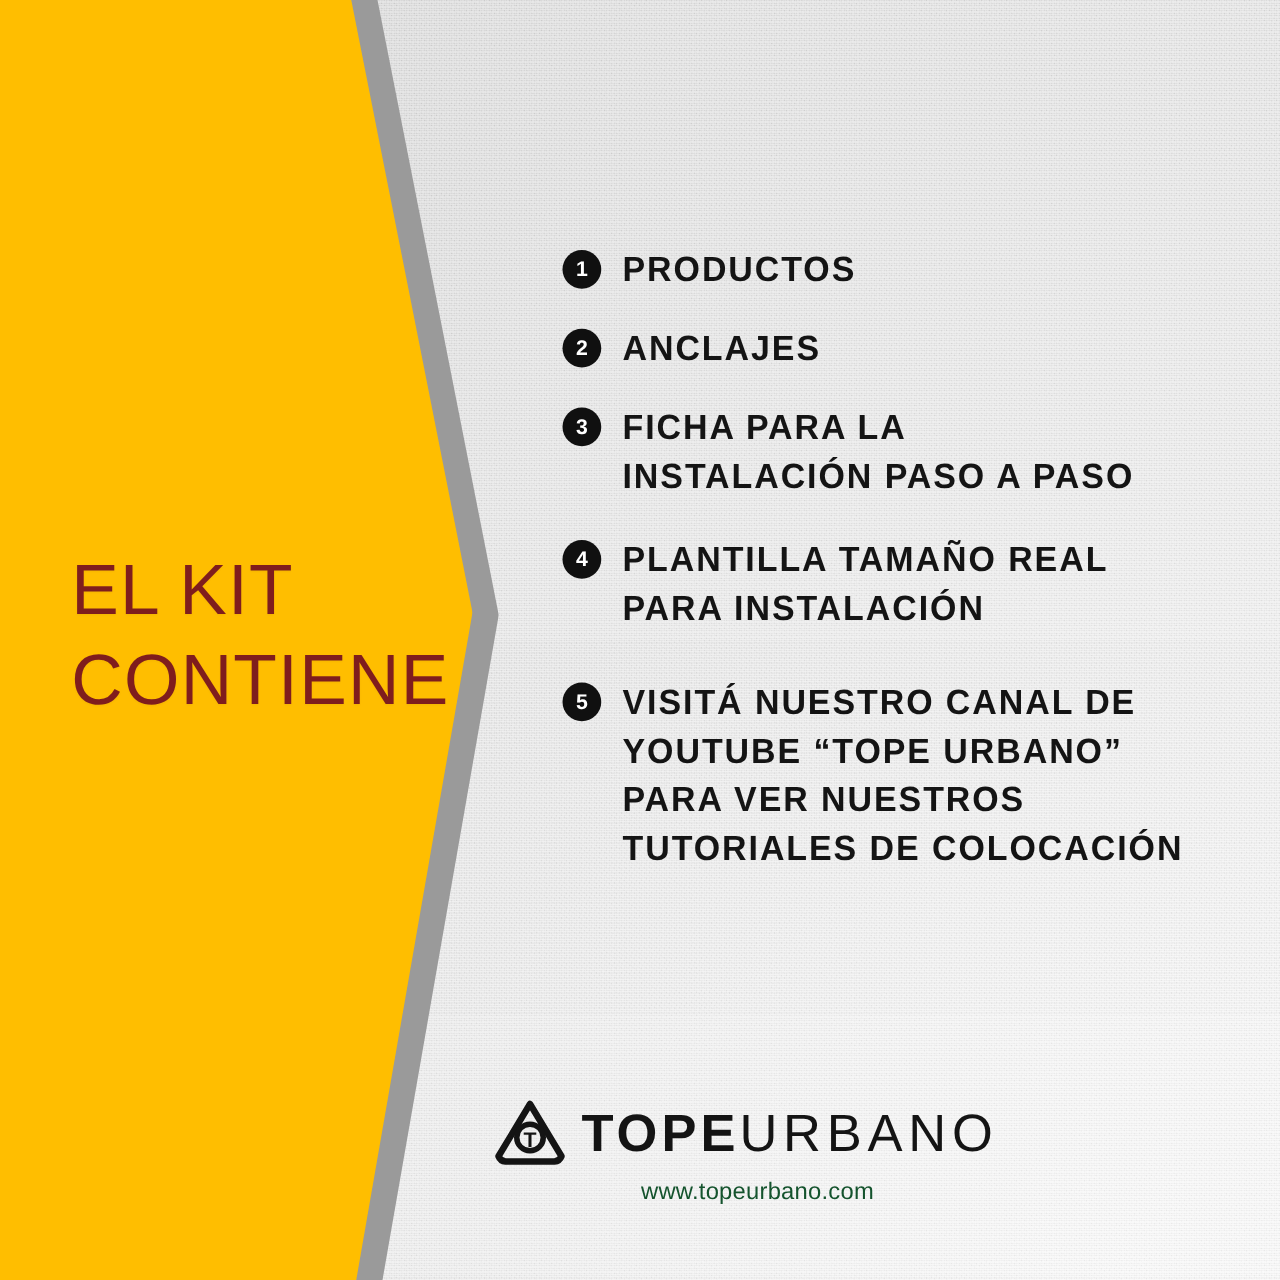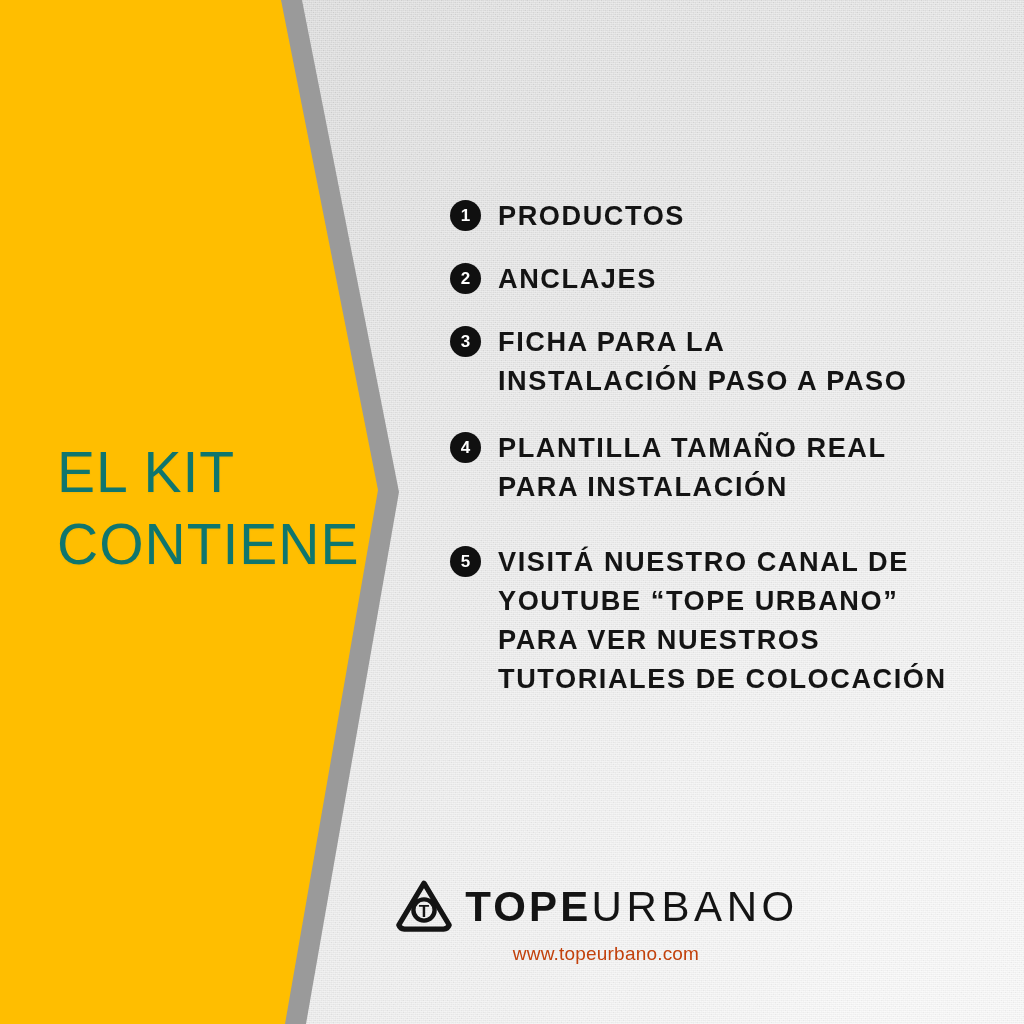--- a/index.html
+++ b/index.html
@@ -48,21 +48,21 @@
     position:absolute; left:0; top:0; width:420px; height:1024px;
     background:#ffbe00;
     clip-path:polygon(0 0, 281px 0, 378px 490px, 285px 1024px, 0 1024px);
   }
 
   .kit-title{
     position:absolute;
     left:57px;
     top:436px;
     width:300px;
-    color:#0f766e;
+    color:#7f1d1d;
     font-family:"Liberation Sans","DejaVu Sans",sans-serif;
     font-weight:300;
     font-size:57px;
     line-height:72px;
     letter-spacing:1px;
     white-space:pre-line;
     text-shadow:0 1px 2px rgba(0,0,0,.05);
   }
 
   
@@ -136,21 +136,21 @@
   }
   .wm-bold{font-weight:700;}
   .wm-light{font-weight:300;letter-spacing:4.6px;}
   .logo-url{
     margin-top:9px;
     margin-left:18px;
     font-family:"Liberation Sans","DejaVu Sans",sans-serif;
     font-weight:400;
     font-size:19px;
     line-height:22px;
-    color:#c2410c;
+    color:#14532d;
     letter-spacing:.2px;
   }
 </style>
 </head>
 <body>
 
 <div id="poster">
 
   <div class="bg-base"></div>
   <div class="bg-noise"></div>

